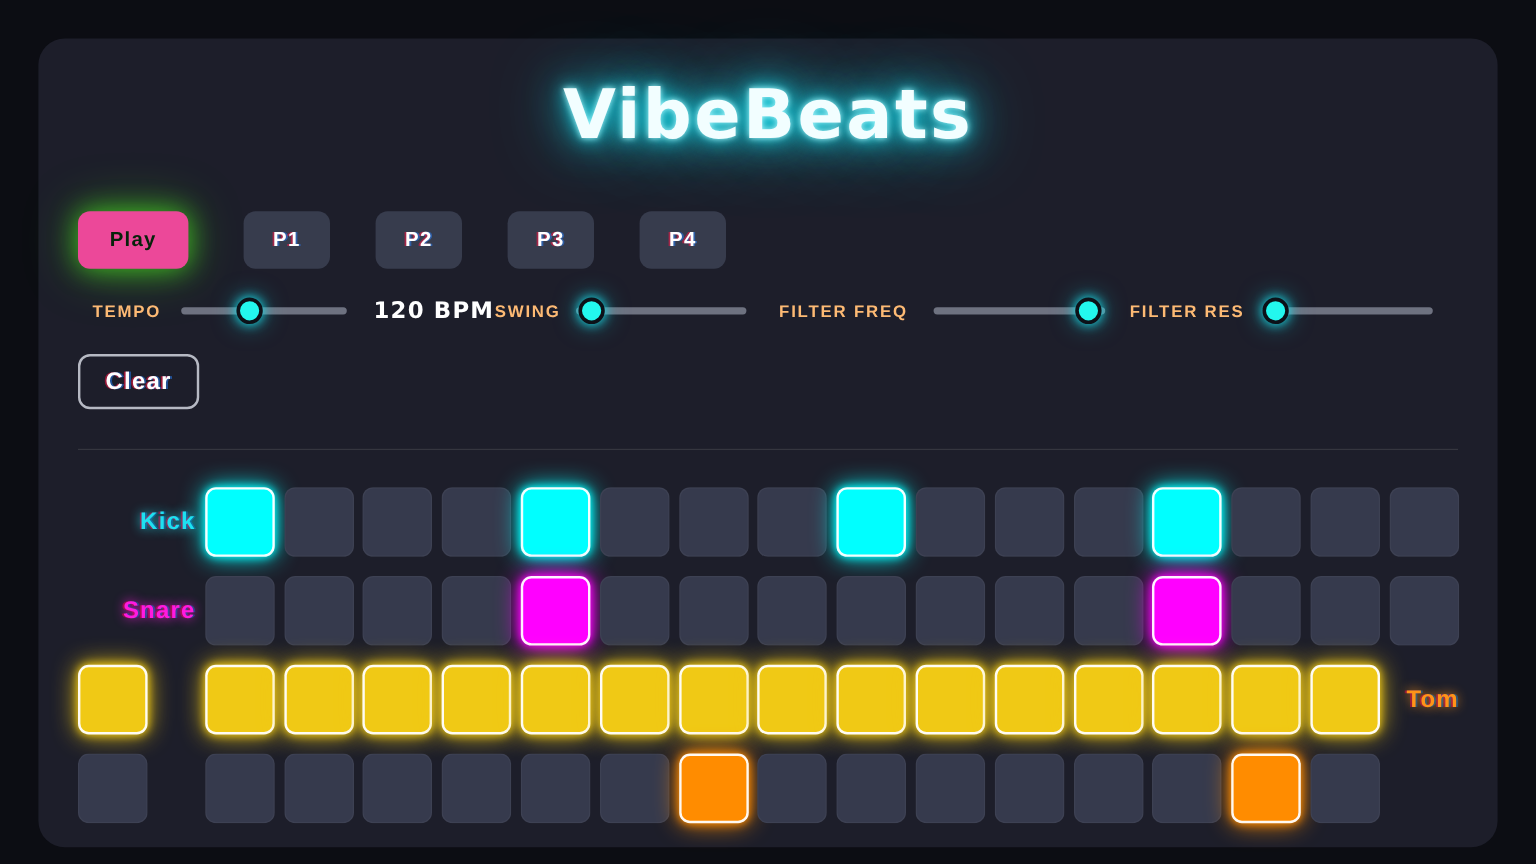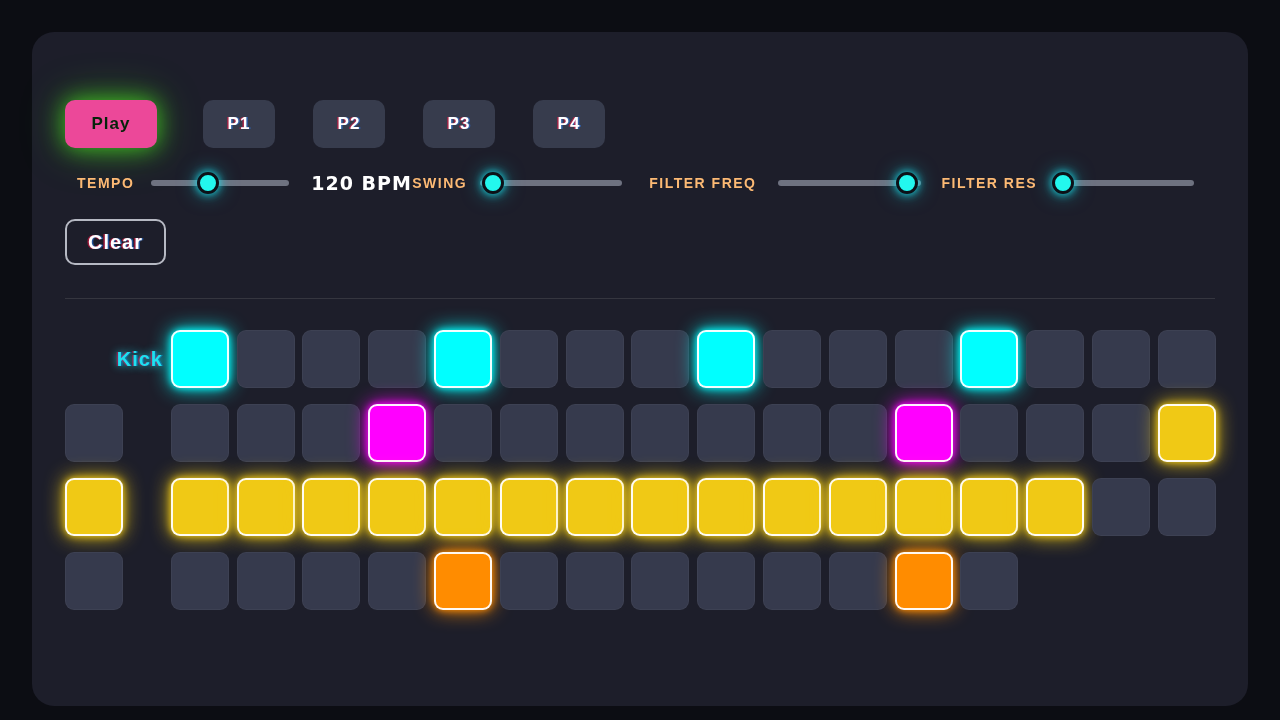--- a/index.html
+++ b/index.html
@@ -91,20 +91,21 @@
   .sp-c{margin-left:22px;width:143px;}
   .sp-frl{margin-left:20px;}
   .sp-d{margin-left:15px;width:142px;}
   .ctl-pad{padding-left:12px;display:flex;align-items:center;width:100%;box-sizing:border-box;}
 </style>
 </head>
 <body>
 
 <div class="panel">
 
+  <div class="title">VibeBeats</div>
 
   <div class="btn-row">
     <div class="btn btn-play">Play</div>
     <div class="btn btn-pat glitch" style="margin-left:22px">P1</div>
     <div class="btn btn-pat glitch">P2</div>
     <div class="btn btn-pat glitch">P3</div>
     <div class="btn btn-pat glitch">P4</div>
   </div>
 
   <div class="controls-row">
@@ -150,20 +151,21 @@
       <div class="cell"></div>
       <div class="cell"></div>
       <div class="cell on" style="--c: #00ffff;"></div>
       <div class="cell"></div>
       <div class="cell"></div>
       <div class="cell"></div>
       <div class="cell on" style="--c: #00ffff;"></div>
       <div class="cell"></div>
       <div class="cell"></div>
       <div class="cell"></div>
+      <div class="track-label" style="color: rgb(255, 26, 224);">Snare</div>
       <div class="cell"></div>
       <div class="cell"></div>
       <div class="cell"></div>
       <div class="cell"></div>
       <div class="cell on" style="--c: #ff00ff;"></div>
       <div class="cell"></div>
       <div class="cell"></div>
       <div class="cell"></div>
       <div class="cell"></div>
       <div class="cell"></div>
@@ -182,20 +184,21 @@
       <div class="cell on" style="--c: #f0c915;"></div>
       <div class="cell on" style="--c: #f0c915;"></div>
       <div class="cell on" style="--c: #f0c915;"></div>
       <div class="cell on" style="--c: #f0c915;"></div>
       <div class="cell on" style="--c: #f0c915;"></div>
       <div class="cell on" style="--c: #f0c915;"></div>
       <div class="cell on" style="--c: #f0c915;"></div>
       <div class="cell on" style="--c: #f0c915;"></div>
       <div class="cell on" style="--c: #f0c915;"></div>
       <div class="cell on" style="--c: #f0c915;"></div>
+      <div class="track-label" style="color: rgb(255, 148, 24);">Tom</div>
       <div class="cell"></div>
       <div class="cell"></div>
       <div class="cell"></div>
       <div class="cell"></div>
       <div class="cell"></div>
       <div class="cell"></div>
       <div class="cell"></div>
       <div class="cell on" style="--c: #ff8c00;"></div>
       <div class="cell"></div>
       <div class="cell"></div>

